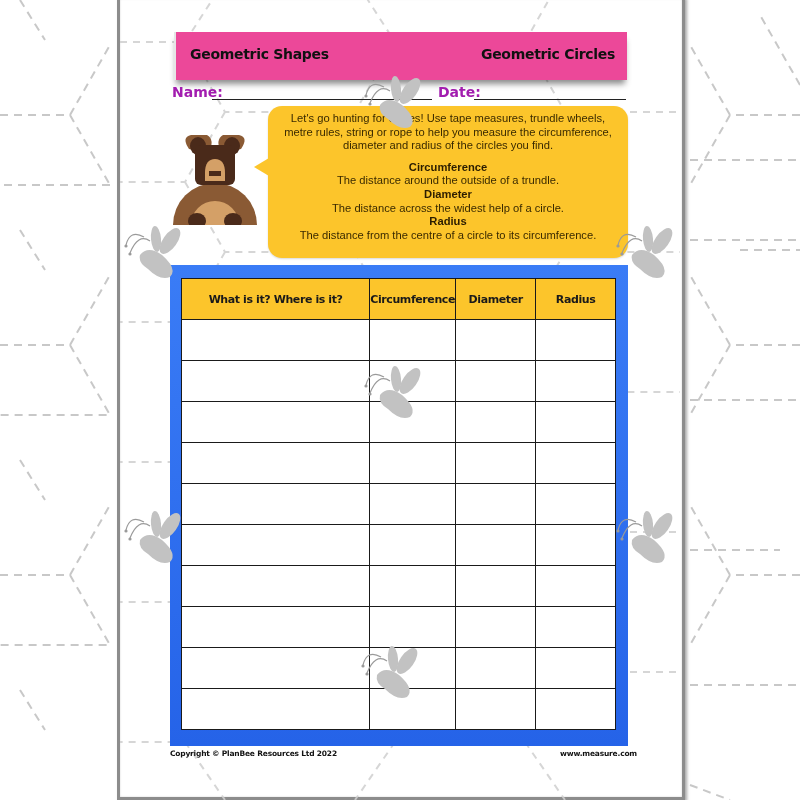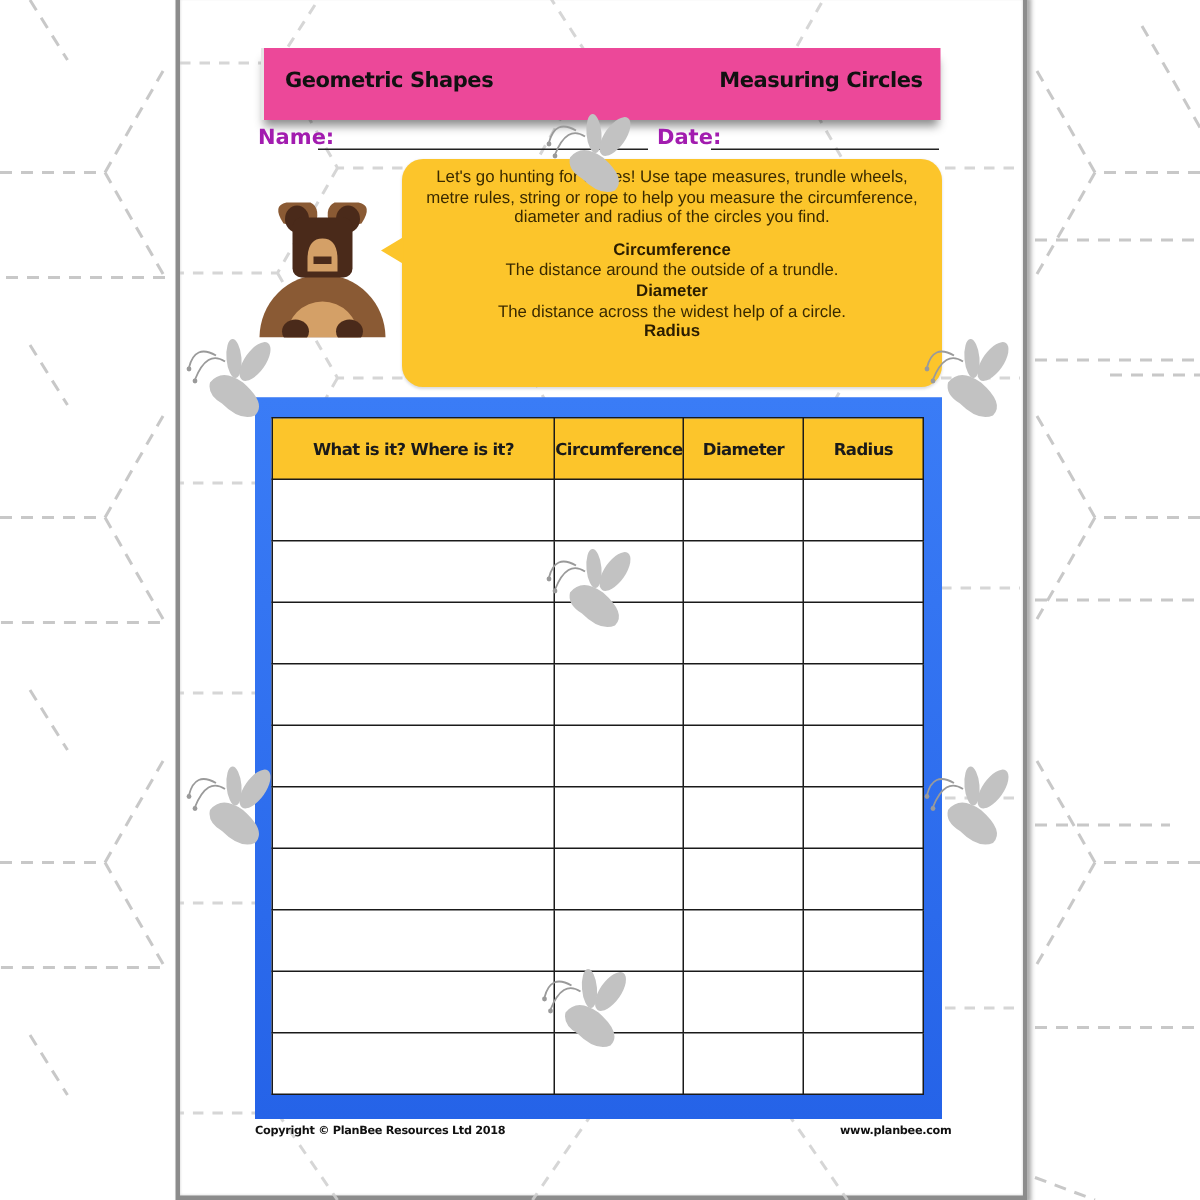--- a/index.html
+++ b/index.html
@@ -103,21 +103,21 @@
     <path d="M185,322 L225,392 L355,392 L395,322 M525,322 L565,392 L680,392 M395,462 L525,462 L565,392"></path>
     <path d="M225,392 L185,462 L120,462 M355,392 L395,462 M185,462 L225,532 L355,532 L395,462"></path>
     <path d="M565,532 L680,532 M525,462 L565,532 L525,602 M225,532 L185,602 L120,602 M355,532 L395,602 L525,602"></path>
     <path d="M185,602 L225,672 L355,672 L395,602 M565,672 L680,672 M525,602 L565,672 L525,742 M395,742 L525,742"></path>
     <path d="M225,672 L185,742 L120,742 M355,672 L395,742 M185,742 L225,800 M395,742 L355,800 M525,742 L565,800"></path>
   </g>
 </svg>
 
 <div class="title-box">
   <span class="title-text title-left">Geometric Shapes</span>
-  <span class="title-text title-right">Measuring Circles</span>
+  <span class="title-text title-right">Geometric Circles</span>
 </div>
 
 <div class="name-row">
   <span class="field-label" style="left:0;">Name:</span>
   <span class="field-line" style="left:40px; width:220px;"></span>
   <span class="field-label" style="left:266px;">Date:</span>
   <span class="field-line" style="left:302px; width:152px;"></span>
 </div>
 
 <svg class="mascot" viewBox="0 0 96 92">
@@ -136,20 +136,21 @@
 
 <div class="bubble">
   <div class="bubble-tail"></div>
   <div class="bubble-intro">Let's go hunting for circles! Use tape measures, trundle wheels, metre rules, string or rope to help you measure the circumference, diameter and radius of the circles you find.</div>
   <div class="bubble-gap"></div>
   <div class="term">Circumference</div>
   <div>The distance around the outside of a trundle.</div>
   <div class="term">Diameter</div>
   <div>The distance across the widest help of a circle.</div>
   <div class="term">Radius</div>
+  <div>The distance from the centre of a circle to its circumference.</div>
 </div>
 
 <div class="table-frame">
   <table class="data-table">
     <thead>
       <tr>
         <th class="col-what">What is it? Where is it?</th>
         <th class="col-circ">Circumference</th>
         <th class="col-dia">Diameter</th>
         <th class="col-rad">Radius</th>
@@ -213,22 +214,22 @@
       <tr>
           <td></td>
           <td></td>
           <td></td>
           <td></td>
         </tr>
     </tbody>
   </table>
 </div>
 
-<div class="footer footer-left">Copyright © PlanBee Resources Ltd 2018</div>
-<div class="footer footer-right">www.planbee.com</div>
+<div class="footer footer-left">Copyright © PlanBee Resources Ltd 2022</div>
+<div class="footer footer-right">www.measure.com</div>
 
 <svg class="bees" viewBox="0 0 800 800">
   <defs>
     <g id="bee">
       <path d="M-22,-10 Q-18,-26 -4,-18" stroke="#9a9a9a" stroke-width="1.2" fill="none"></path>
       <path d="M-18,-2 Q-10,-22 2,-14" stroke="#9a9a9a" stroke-width="1.2" fill="none"></path>
       <circle cx="-22" cy="-9" r="1.6" fill="#9a9a9a"></circle>
       <circle cx="-18" cy="-1" r="1.6" fill="#9a9a9a"></circle>
       <ellipse cx="8" cy="-16" rx="5" ry="13" fill="#c2c2c2" transform="rotate(-5 8 -16)"></ellipse>
       <ellipse cx="22" cy="-14" rx="7" ry="15" fill="#c2c2c2" transform="rotate(35 22 -14)"></ellipse>

